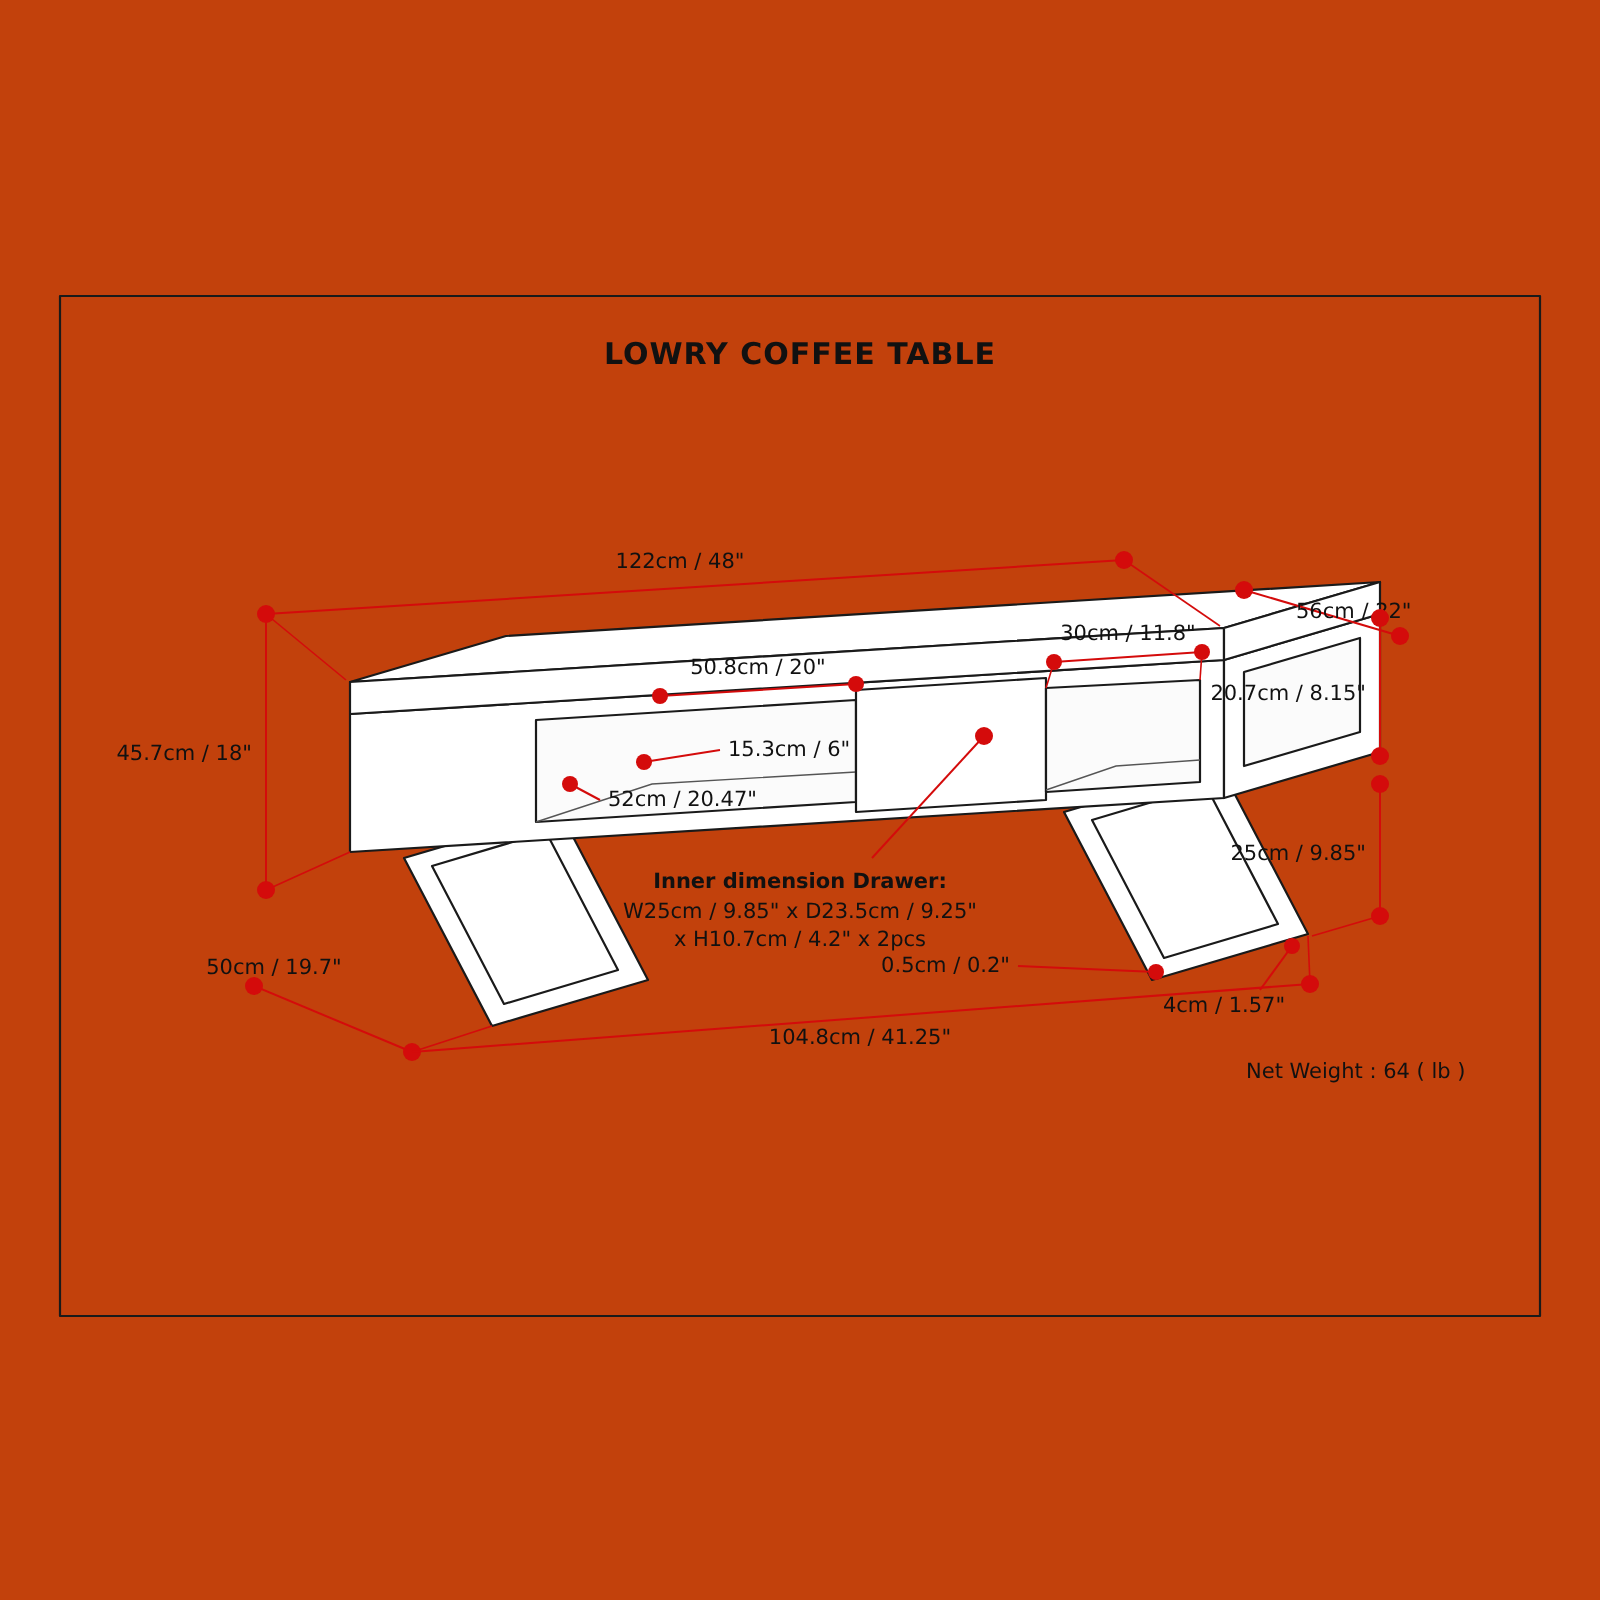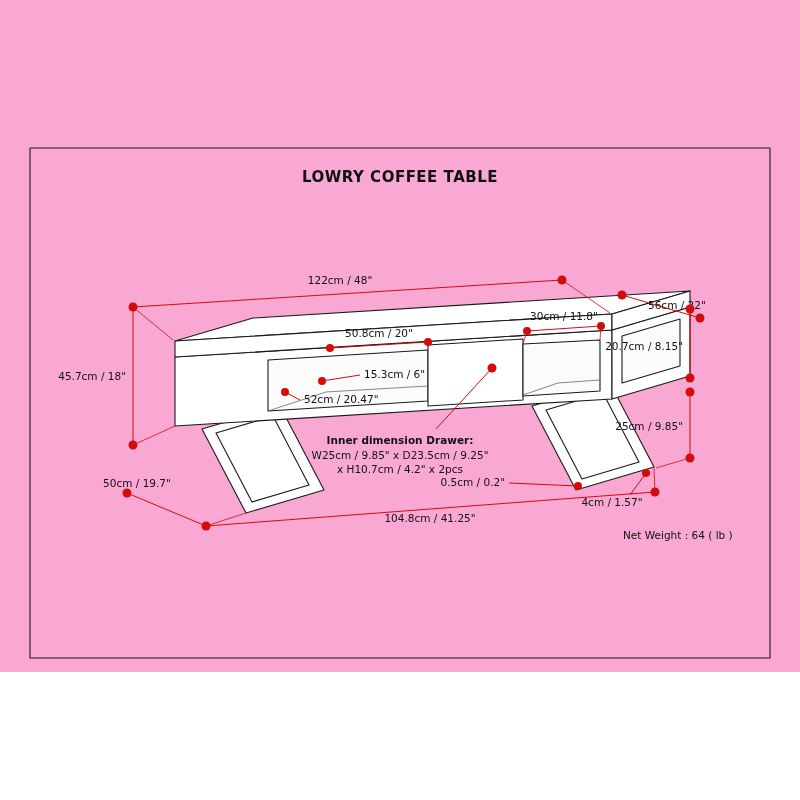--- a/index.html
+++ b/index.html
@@ -1,16 +1,16 @@
 <!DOCTYPE html>
 <html><head>
 <meta charset="utf-8">
 <style>
   html,body{margin:0;padding:0;background:#ffffff;}
-  .frame{position:relative;width:800px;height:672px;background:#f9a8d4;overflow:hidden;
+  .frame{position:relative;width:800px;height:800px;background:#c2410c;overflow:hidden;
          font-family:"DejaVu Sans",sans-serif;}
   svg{position:absolute;top:0;left:0;}
   .bk  {stroke:#1a1a1a;fill:#ffffff;stroke-width:1.1;stroke-linejoin:round;}
   .bko {stroke:#1a1a1a;fill:none;stroke-width:1.1;stroke-linejoin:round;}
   .bkt {stroke:#555555;fill:none;stroke-width:0.7;}
   .open{stroke:#1a1a1a;fill:#fbfbfb;stroke-width:1.1;stroke-linejoin:round;}
   .dim {stroke:#d40b0b;fill:none;stroke-width:1;}
   .ext {stroke:#d40b0b;fill:none;stroke-width:0.8;}
   .dot {fill:#d40b0b;stroke:none;}
   .lbl {font:10.5px "DejaVu Sans",sans-serif;fill:#111111;}

